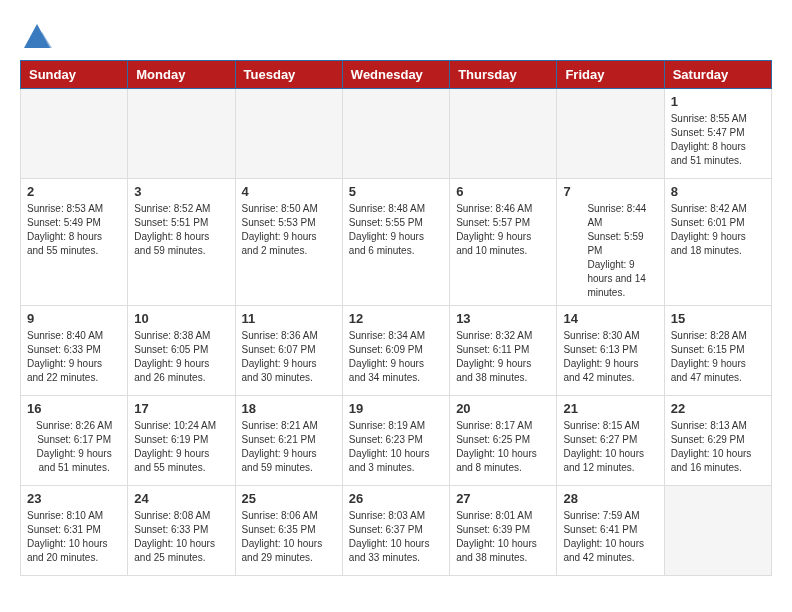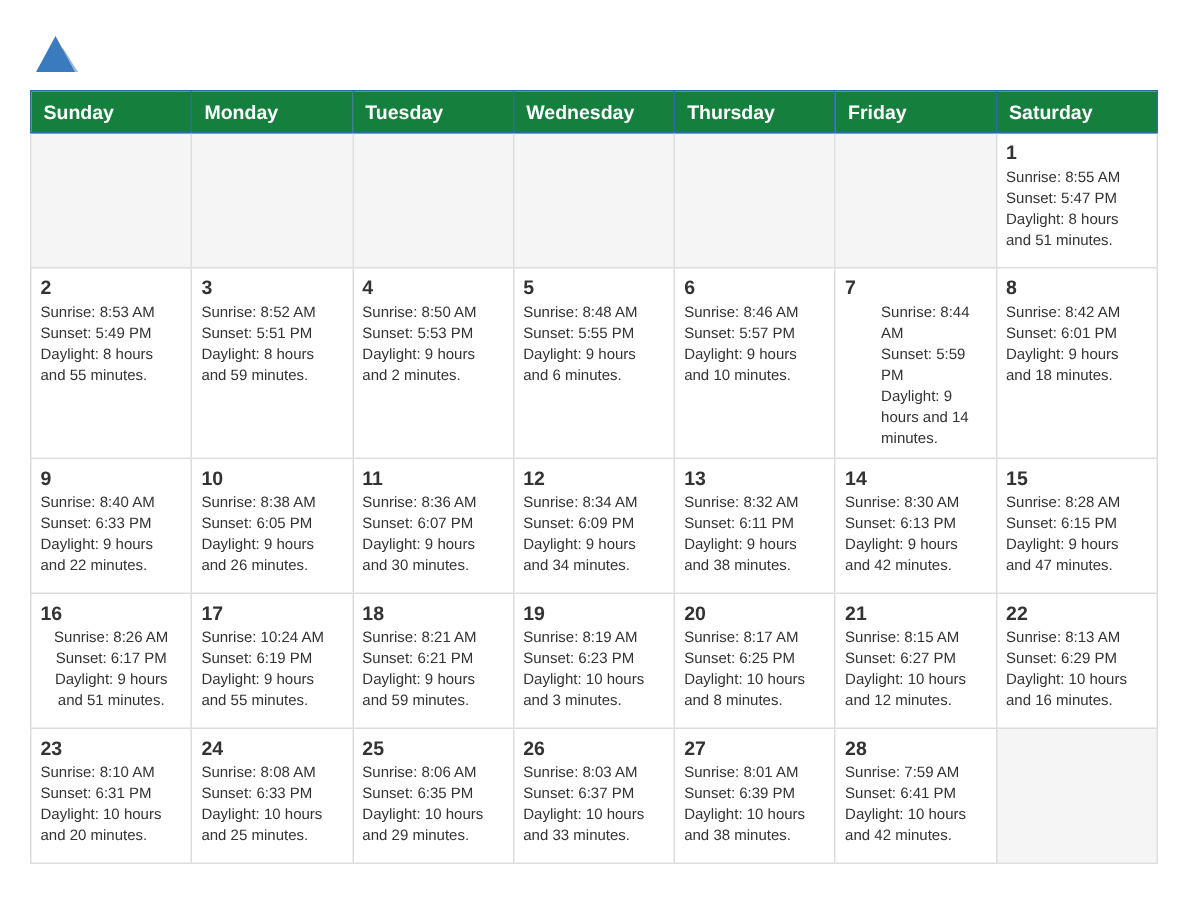--- a/index.html
+++ b/index.html
@@ -36,21 +36,21 @@
     .location-title {
       font-size: 16px;
       color: #555;
     }
     .calendar {
       width: 100%;
       border-collapse: collapse;
       border: 1px solid #ccc;
     }
     .calendar th {
-      background-color: #15803d;
+      background-color: #b91c1c;
       color: #fff;
       font-size: 13px;
       font-weight: bold;
       padding: 6px 8px;
       text-align: left;
       border: 1px solid #2d6aa8;
     }
     .calendar td {
       width: calc(100% / 7);
       vertical-align: top;

